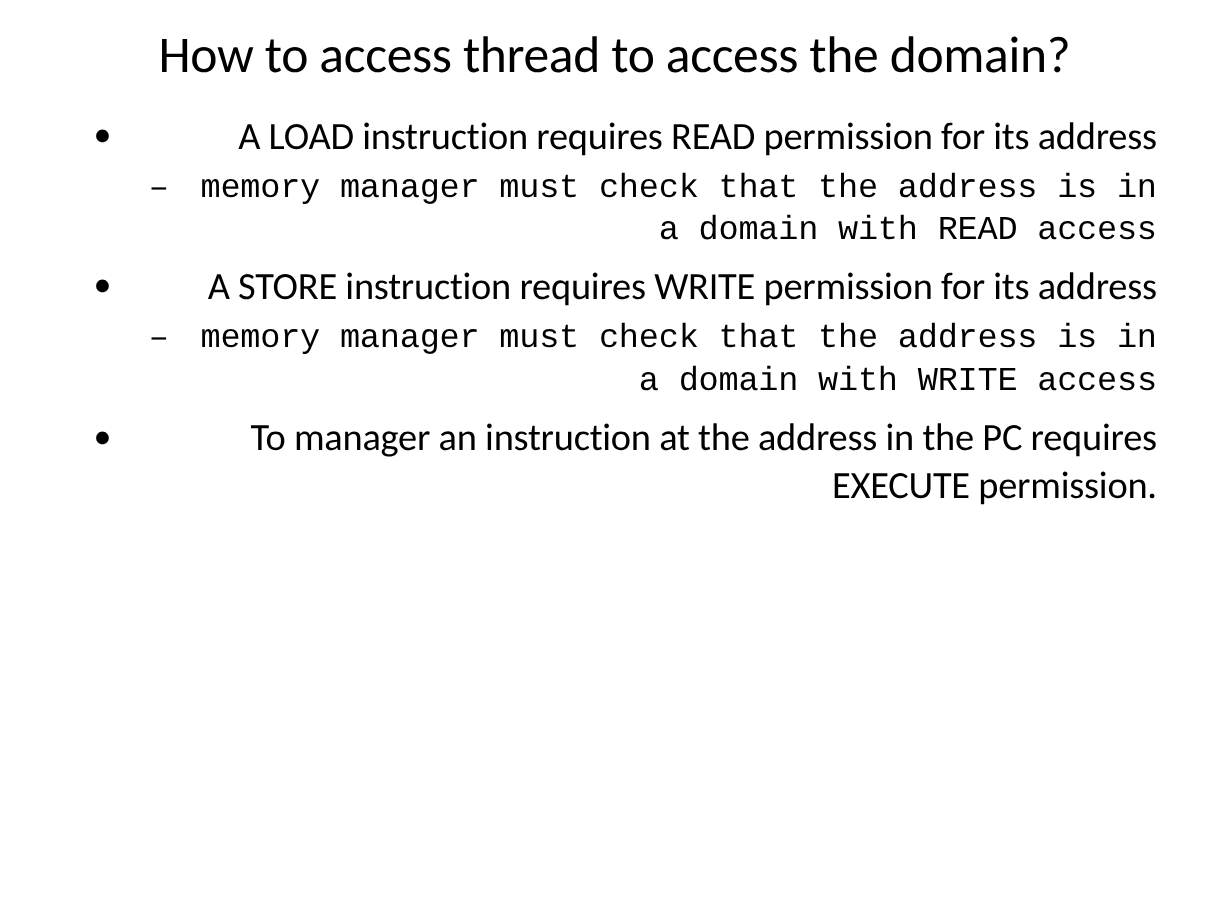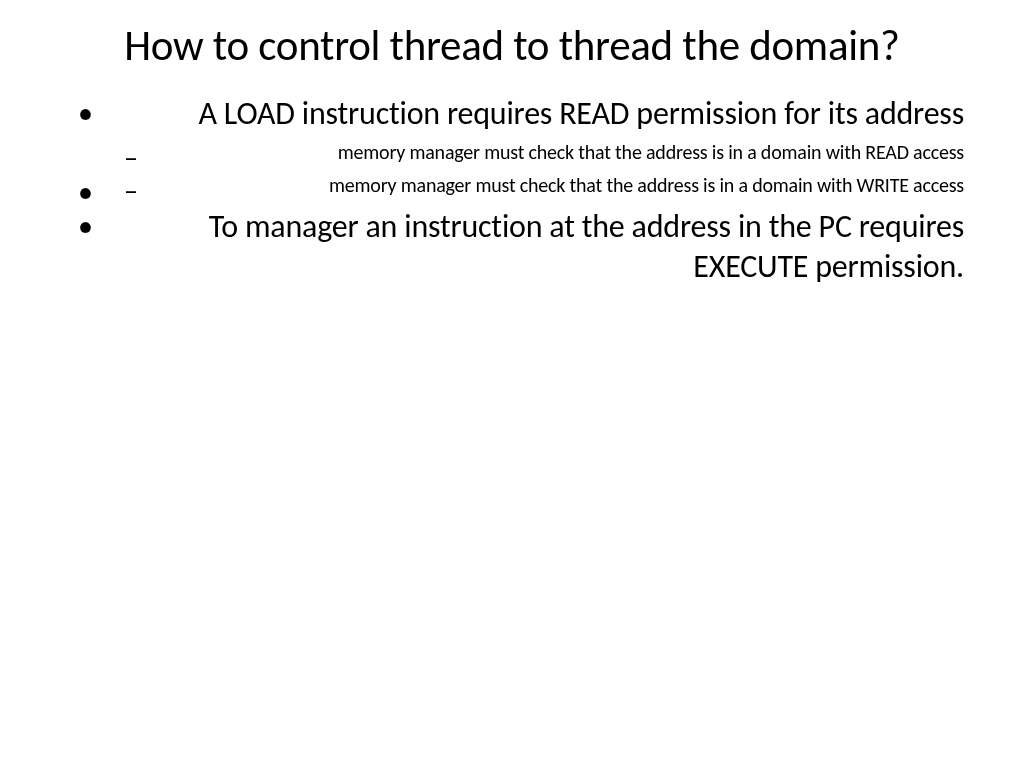--- a/index.html
+++ b/index.html
@@ -46,47 +46,49 @@
     }
     ul.sub-list {
       list-style: none;
       padding-left: 0;
       margin-top: 6px;
       margin-bottom: 4px;
     }
     ul.sub-list > li {
       position: relative;
       padding-left: 44px;
-      font-size: 20px;
+      font-size: 28px;
       line-height: 1.28;
       letter-spacing: -0.2px;
+      font-family: Liberation Mono, monospace;
     }
     ul.sub-list > li::before {
       content: "–";
       position: absolute;
       left: 14px;
       top: 0;
       font-size: 28px;
     }
   </style>
 </head>
 <body>
 
-<h1 class="slide-title">How to control thread to thread the domain?</h1>
+<h1 class="slide-title">How to access thread to access the domain?</h1>
 
 <ul class="main-list">
   <li>
     <span>A LOAD instruction requires READ permission for its address</span>
     <ul class="sub-list">
       <li>
         <span>memory manager must check that the address is in a domain with READ access</span>
       </li>
     </ul>
   </li>
   <li>
+    <span>A STORE instruction requires WRITE permission for its address</span>
     <ul class="sub-list">
       <li>
         <span>memory manager must check that the address is in a domain with WRITE access</span>
       </li>
     </ul>
   </li>
   <li>
     <span>To manager an instruction at the address in the PC requires EXECUTE permission.</span>
   </li>
 </ul>

